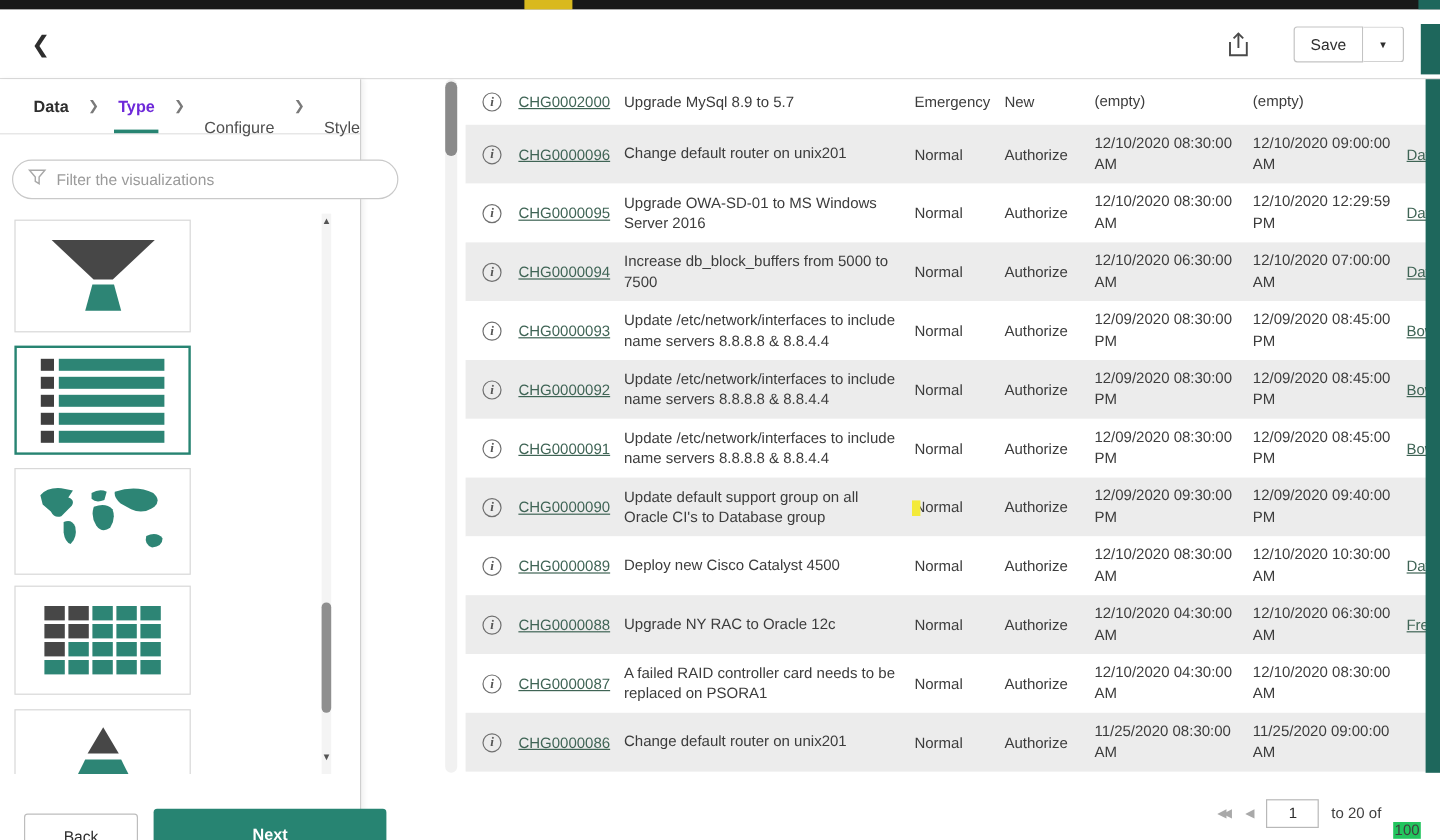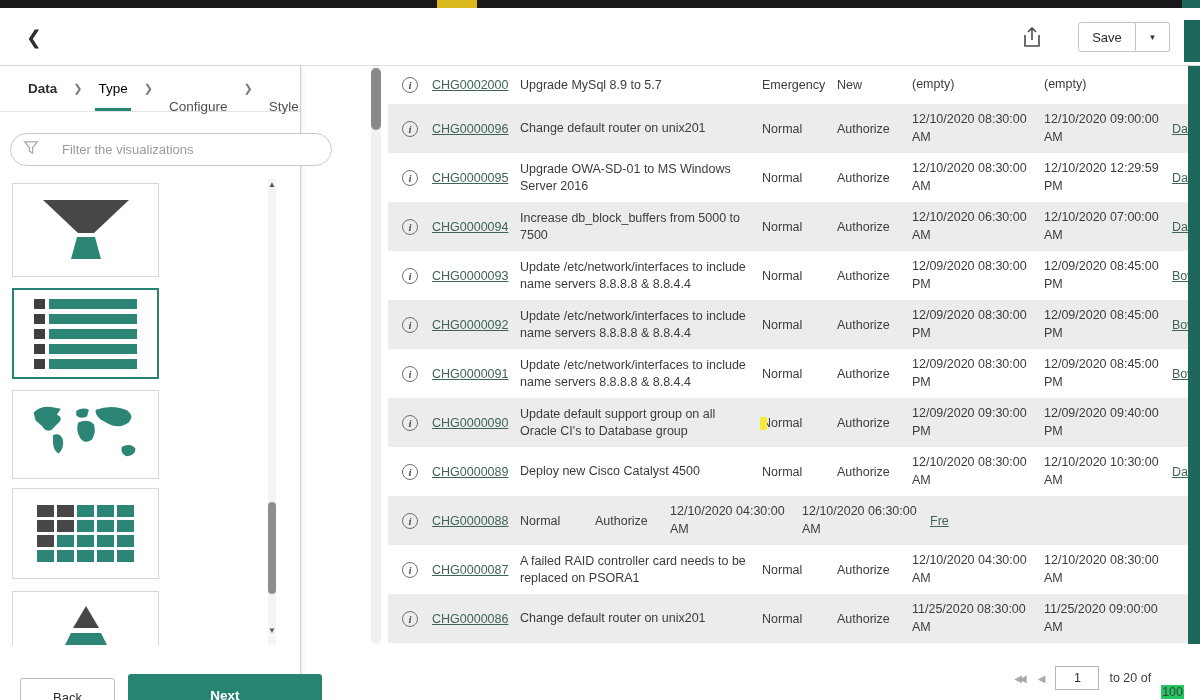--- a/index.html
+++ b/index.html
@@ -28,27 +28,27 @@
                 background:#fff; font-size:8px; color:#2e2e2e; display:flex; align-items:center; justify-content:center; cursor:pointer; }
   .header-accent { position:absolute; right:0; top:12px; width:16px; height:42px; background:#1e675c; }
 
   
   .left-panel { position:absolute; top:66px; left:0; width:301px; height:634px; background:#fff;
                 border-right:1px solid #cfcfcf; box-shadow:2px 0 4px rgba(0,0,0,.06); z-index:4; }
   .steps { position:absolute; top:0; left:0; right:0; height:46px; display:flex; align-items:center;
            padding-left:28px; gap:16px; border-bottom:1px solid #e2e2e2; font-size:13.5px; }
   .step { cursor:pointer; }
   .step.done { font-weight:700; color:#2e2e2e; }
-  .step.active { font-weight:400; color:#000000; position:relative; }
+  .step.active { font-weight:700; color:#6d28d9; position:relative; }
   .step.active::after { content:""; position:absolute; left:-3px; right:-3px; bottom:-15px; height:3px; background:#278472; }
   .step.future { color:#4f4f4f;margin-top:36px; }
   .sep { color:#7a7a7a; font-size:11px; }
 
   .filter-box { position:absolute; top:67px; left:10px; width:322px; height:33px; border:1px solid #c9c9c9;
-                border-radius:17px; display:flex; align-items:center; padding:0 12px; gap:23px; background:#fff; }
+                border-radius:17px; display:flex; align-items:center; padding:0 12px; gap:8px; background:#fff; }
   .filter-box input { border:none; outline:none; flex:1; font-size:13px; font-family:"Liberation Sans", sans-serif; color:#3f3f3f; }
   .filter-box input::placeholder { color:#9b9b9b; }
 
   .viz-card { position:absolute; left:12px; width:147px; background:#fff; border:1px solid #d8d8d8;
               display:flex; align-items:center; justify-content:center; cursor:pointer; }
   .viz-card.selected { border:2px solid #278472; }
   .card1 { top:117px; height:94px; }
   .card2 { top:222px; height:91px; }
   .card3 { top:324px; height:89px; }
   .card4 { top:422px; height:91px; }
@@ -366,20 +366,21 @@
     <div class="c-start">12/10/2020 08:30:00 AM</div>
     <div class="c-end">12/10/2020 10:30:00 AM</div>
     <a class="c-assignee">Dav</a>
   </div>
 
   <div class="trow alt">
     <div class="c-info">
         <span class="info-circle">i</span>
       </div>
     <a class="c-num">CHG0000088</a>
+    <div class="c-desc">Upgrade NY RAC to Oracle 12c</div>
     <div class="c-pri">Normal</div>
     <div class="c-state">Authorize</div>
     <div class="c-start">12/10/2020 04:30:00 AM</div>
     <div class="c-end">12/10/2020 06:30:00 AM</div>
     <a class="c-assignee">Fre</a>
   </div>
 
   <div class="trow">
     <div class="c-info">
         <span class="info-circle">i</span>

